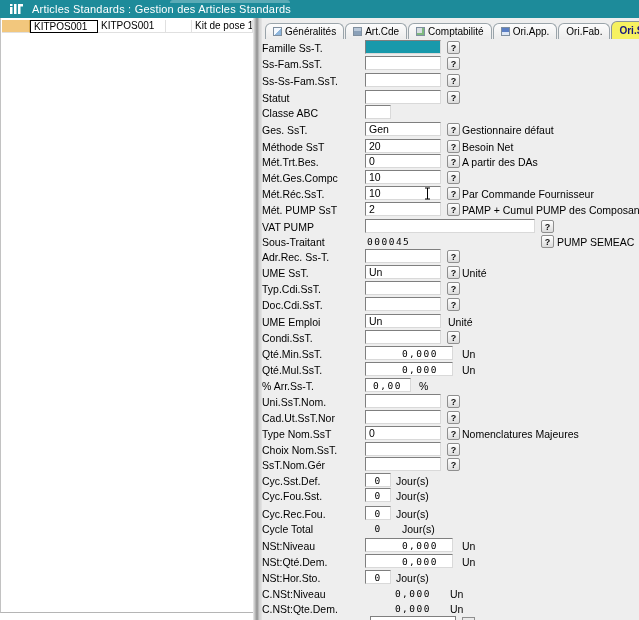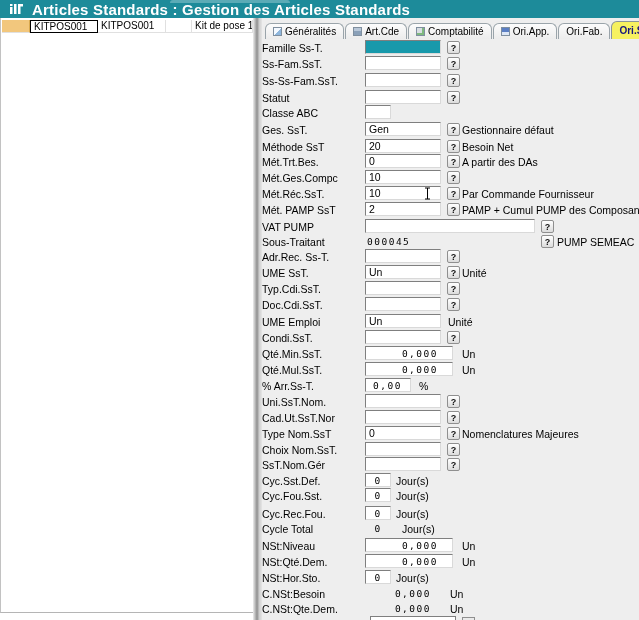--- a/index.html
+++ b/index.html
@@ -12,21 +12,21 @@
   
   .titlebar{
     position:absolute;left:0;top:0;width:639px;height:18px;
     background:#1d8b9a;display:flex;align-items:center;
   }
   .titlebar-tabhl{
     position:absolute;left:170px;top:0;width:120px;height:3px;
     background:rgba(255,255,255,0.28);border-radius:3px 3px 0 0;
   }
   .app-icon{display:inline-flex;margin:0 8px 0 9px;}
-  .win-title{color:#fff;font-size:15px;font-weight:bold;letter-spacing:0.2px;}
+  .win-title{color:#fff;font-size:11px;font-weight:normal;letter-spacing:0.2px;}
   
   .left-panel{
     position:absolute;left:0;top:18px;width:253px;height:595px;
     background:#fff;border-left:1px solid #c2c2c2;border-bottom:1px solid #b5b5b5;
     box-sizing:border-box;
   }
   .grid{position:absolute;left:1px;top:2px;display:flex;flex-direction:column;}
   .grid-row{display:flex;}
   .gcell{box-sizing:border-box;overflow:hidden;white-space:nowrap;}
   .ghead{
@@ -242,21 +242,21 @@
     <span class="ibeam">
       <svg width="8" height="13" viewBox="0 0 8 13">
         <path d="M1 1 h5 M3.5 1 v11 M1 12 h5" stroke="#000" stroke-width="1" fill="none"></path>
       </svg>
     </span>
     <button class="help">?</button>
     <span class="desc">Par Commande Fournisseur</span>
   </div>
 
   <div class="frow" style="top:184px">
-    <span class="lbl">Mét. PAMP SsT</span>
+    <span class="lbl">Mét. PUMP SsT</span>
     <input class="fld" value="2" style="">
     <button class="help">?</button>
     <span class="desc">PAMP + Cumul PUMP des Composants</span>
   </div>
 
   <div class="frow" style="top:201px">
     <span class="lbl">VAT PUMP</span>
     <input class="fld wide" value="" style="">
     <button class="help far">?</button>
   </div>
@@ -390,21 +390,21 @@
     <span class="unit-u">Un</span>
   </div>
 
   <div class="frow" style="top:552px">
     <span class="lbl">NSt:Hor.Sto.</span>
     <input class="fld daybox num" value="0" style="">
     <span class="unit-day">Jour(s)</span>
   </div>
 
   <div class="frow" style="top:568px">
-    <span class="lbl">C.NSt:Besoin</span>
+    <span class="lbl">C.NSt:Niveau</span>
     <span class="ro-num num">0,000</span>
     <span class="unit-roun">Un</span>
   </div>
 
   <div class="frow" style="top:583px">
     <span class="lbl">C.NSt:Qte.Dem.</span>
     <span class="ro-num num">0,000</span>
     <span class="unit-roun">Un</span>
   </div>
 

